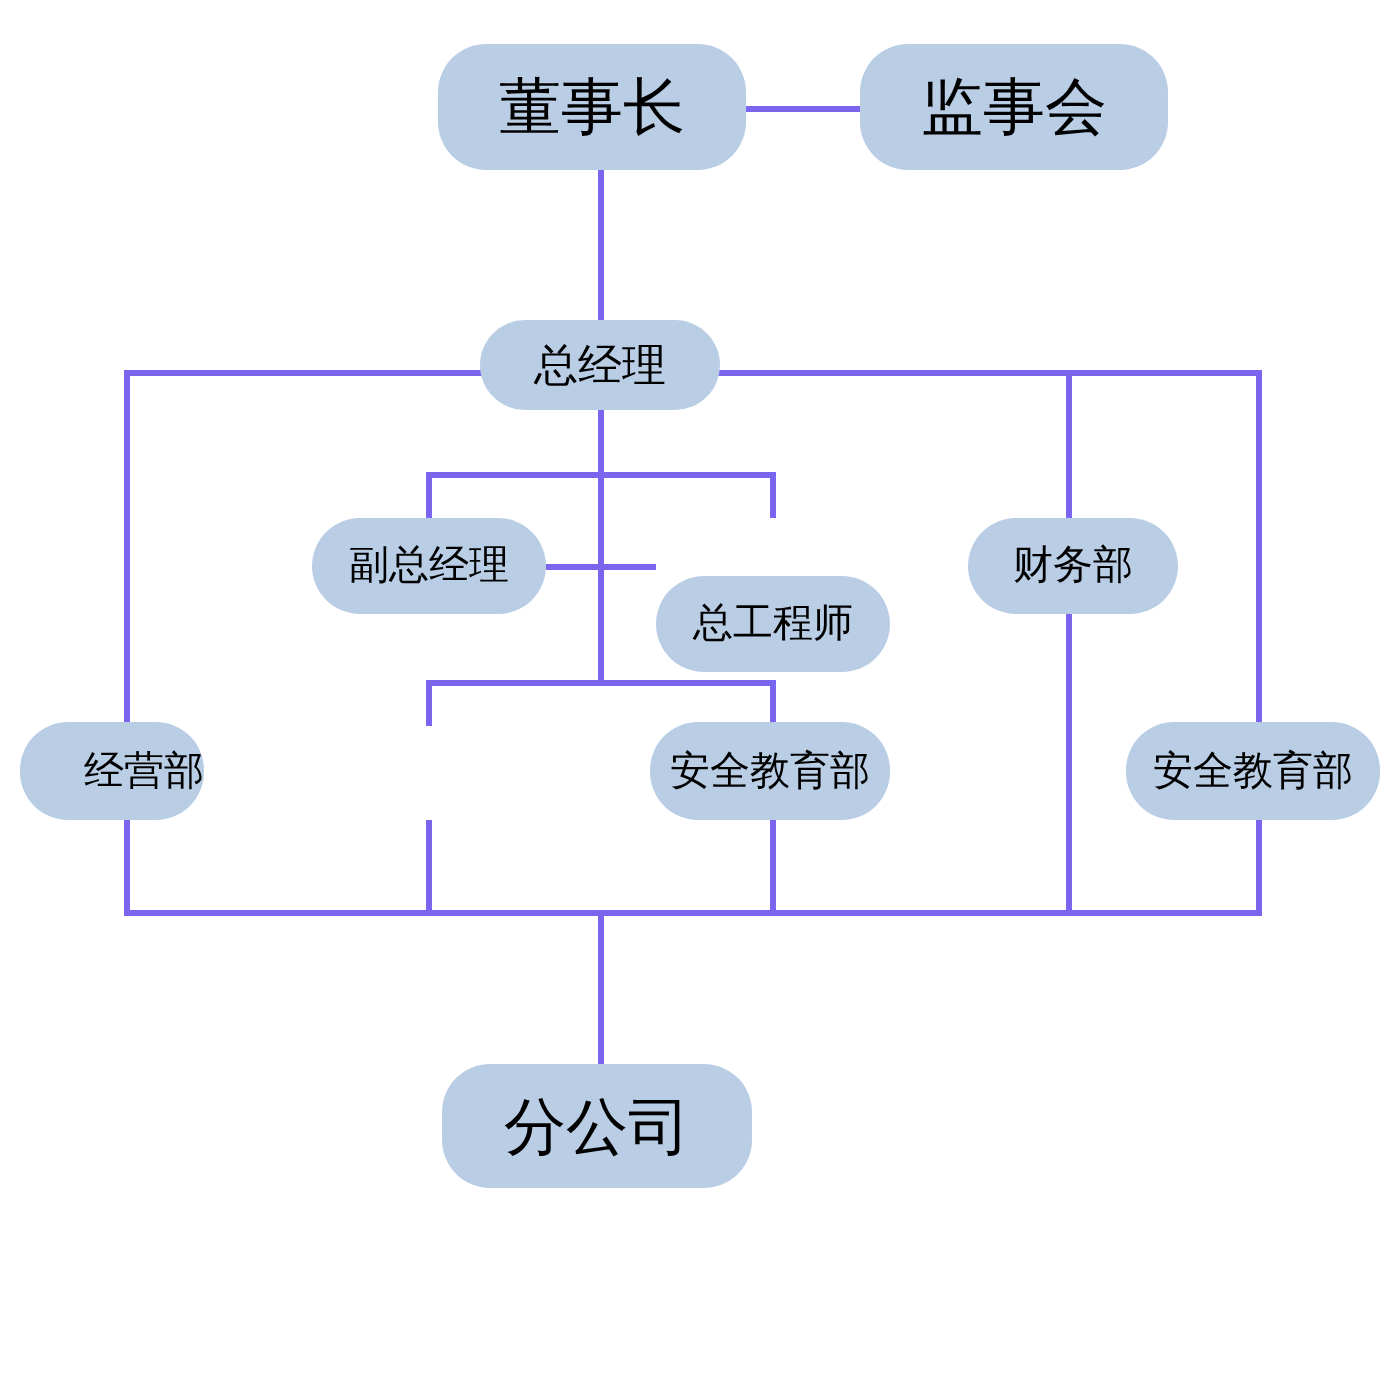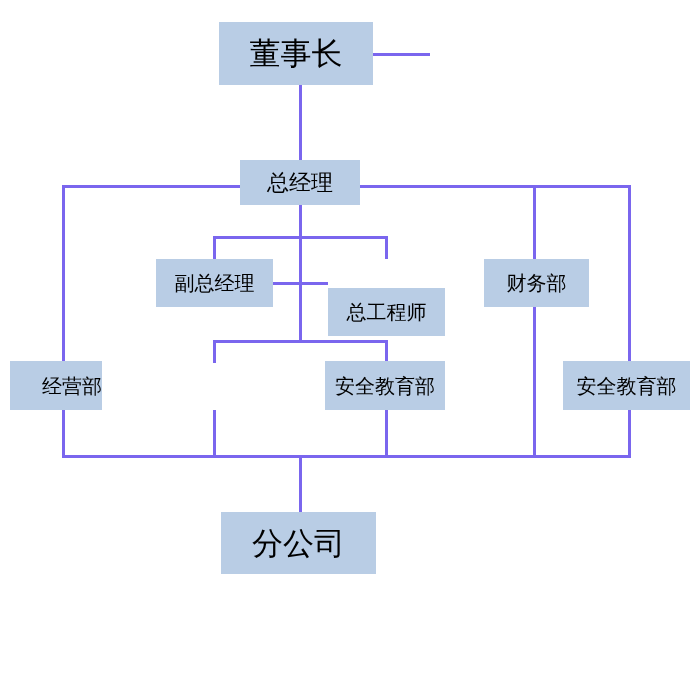--- a/index.html
+++ b/index.html
@@ -16,20 +16,21 @@
     background:#b9cde5;
     color:#000000;
     display:flex;
     align-items:center;
     justify-content:center;
     text-align:center;
     line-height:1;
     white-space:nowrap;
     box-sizing:border-box;
     z-index:3;
+    border-radius:24px;
   }
   .node.l1{font-size:31px;}
   .node.l2{font-size:22px;}
   .node.l3{font-size:20px;}
   .node.l4{font-size:20px;}
   .node.l5{font-size:31px;}
   .edge{
     position:absolute;
     background:#7a66ee;
     z-index:1;
@@ -75,20 +76,23 @@
   <div class="edge v" style="left:385px;top:410px;height:47px;"></div>
 
   <div class="edge h" style="left:62px;top:455px;width:569px;"></div>
 
   <div class="edge v" style="left:299px;top:455px;height:83px;"></div>
 
   <div class="node l1" style="left:219px;top:22px;width:154px;height:63px;">
     <span>董事长</span>
   </div>
 
+  <div class="node l1" style="left:430px;top:22px;width:154px;height:63px;">
+    <span>监事会</span>
+  </div>
 
   <div class="node l2" style="left:240px;top:160px;width:120px;height:45px;">
     <span>总经理</span>
   </div>
 
   <div class="node l3" style="left:156px;top:259px;width:117px;height:48px;">
     <span>副总经理</span>
   </div>
 
   <div class="node l3" style="left:328px;top:259px;width:117px;height:48px;margin-top:29px;">
@@ -105,17 +109,17 @@
 
 
   <div class="node l4" style="left:325px;top:361px;width:120px;height:49px;">
     <span>安全教育部</span>
   </div>
 
   <div class="node l4" style="left:563px;top:361px;width:127px;height:49px;">
     <span>安全教育部</span>
   </div>
 
-  <div class="node l5" style="left:221px;top:512px;width:155px;height:62px;">
+  <div class="node l5" style="left:221px;top:532px;width:155px;height:62px;">
     <span>分公司</span>
   </div>
 
 </div>
 
 </body></html>

